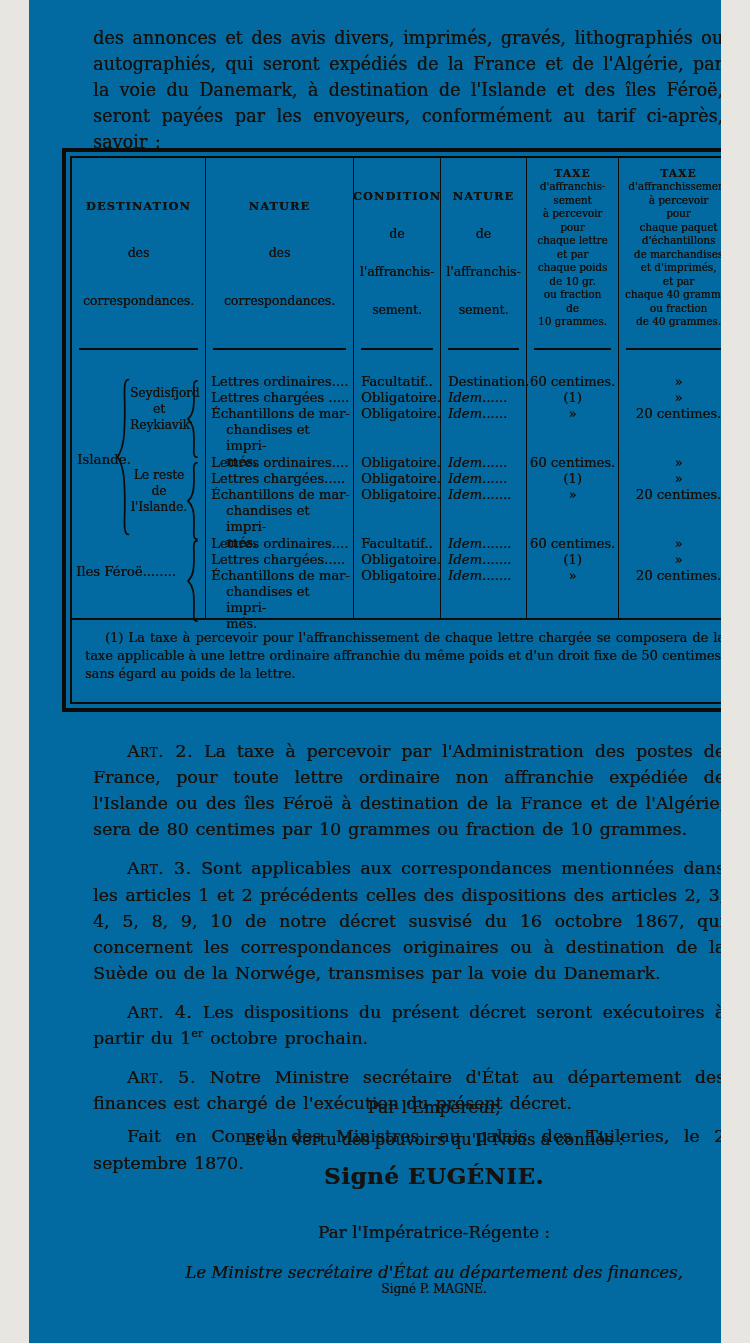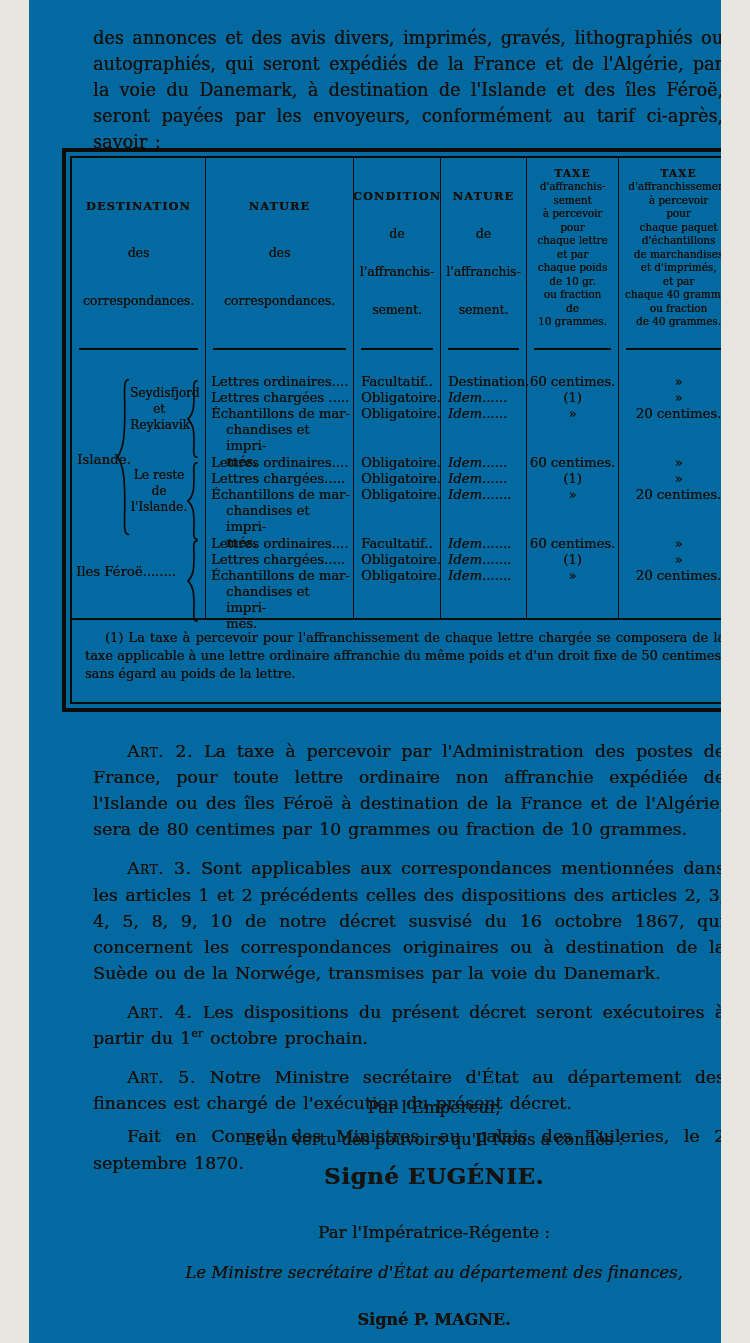--- a/index.html
+++ b/index.html
@@ -66,21 +66,21 @@
   .article.nogap { margin-bottom:7px; }
   .artlabel { font-variant:small-caps; letter-spacing:0.5px; }
   .sup { font-size:11px; vertical-align:super; }
   
   .sigs { position:absolute; left:130px; right:12px; top:1097px; text-align:center; }
   .sig-emp { font-size:16.8px; }
   .sig-vertu { margin-top:13px; font-size:16.2px; }
   .sig-eugenie { margin-top:13px; font-size:23px; font-weight:bold; letter-spacing:0.5px; }
   .sig-imper { margin-top:33px; font-size:16.8px; }
   .sig-ministre { margin-top:21px; font-style:italic; font-size:16.6px; }
-  .sig-magne { margin-top:28px; font-size:16px; font-weight:bold; }
+  .sig-magne { margin-top:0; font-size:12px; font-weight:normal; }
 </style>
 </head>
 <body>
 
 <div class="page">
 
   <p class="intro">des annonces et des avis divers, imprimés, gravés, lithographiés ou autographiés, qui seront expédiés de la France et de l'Algérie, par la voie du Danemark, à destination de l'Islande et des îles Féroë, seront payées par les envoyeurs, conformément au tarif ci-après, savoir :</p>
 
   <div class="tariff">
     <div class="tariff-inner">

